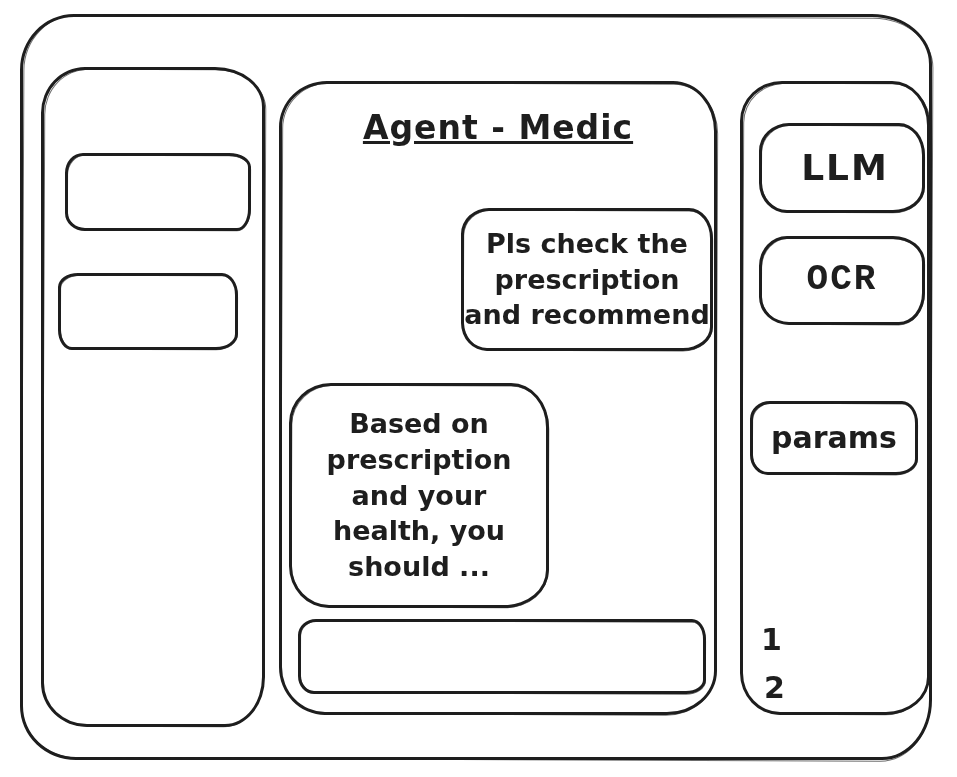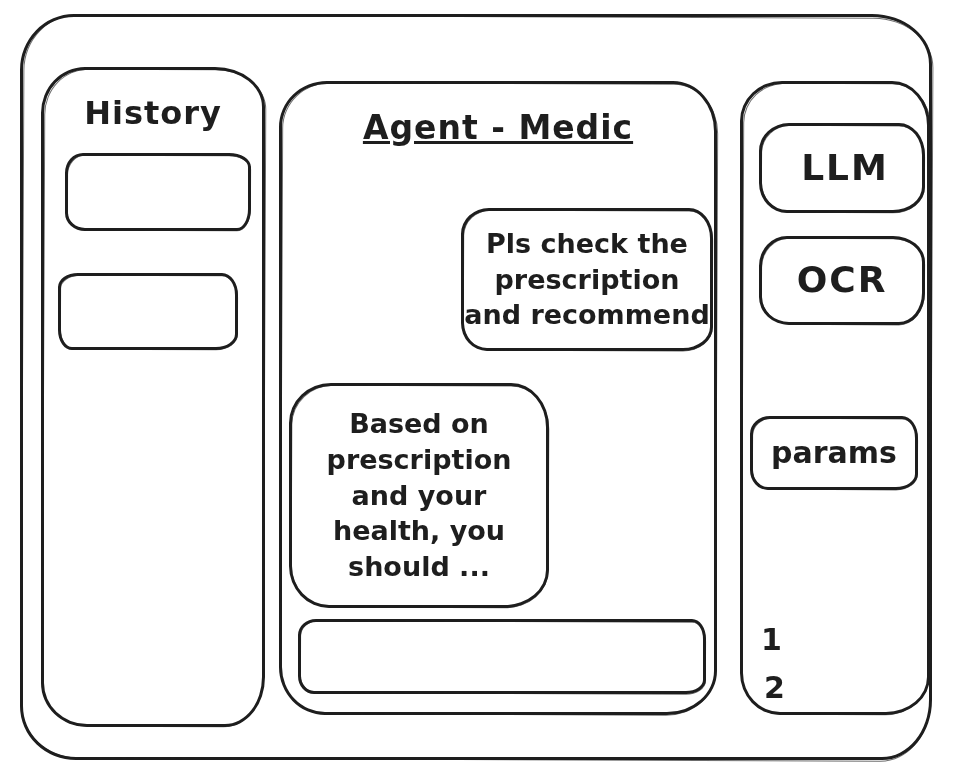--- a/index.html
+++ b/index.html
@@ -115,24 +115,24 @@
     pointer-events:none;
   }
   .btn-llm{
     left:16px;top:39px;width:166px;height:90px;
     border-radius:30px 26px 32px 28px / 28px 32px 26px 30px;
     font-size:36px;letter-spacing:2px;padding-left:6px;
   }
   .btn-ocr{
     left:16px;top:152px;width:166px;height:89px;
     border-radius:28px 32px 26px 30px / 30px 26px 32px 28px;
-    font-size:36px;letter-spacing:2px;
+    font-size:36px;letter-spacing:2px;font-family:Liberation Mono, monospace;
   }
   .btn-params{
-    left:7px;top:332px;width:168px;height:74px;
+    left:7px;top:317px;width:168px;height:74px;
     border-radius:20px 16px 22px 18px / 18px 22px 16px 20px;
     font-size:30px;
   }
   .btn-doc{
     left:11px;top:430px;width:168px;height:118px;
     border-radius:32px 28px 34px 30px / 30px 34px 28px 32px;
     font-size:31px;
   }
   .marker{
     position:absolute;
@@ -142,21 +142,20 @@
   .marker-1{left:18px;top:538px;}
   .marker-2{left:21px;top:586px;}
 </style>
 </head>
 <body>
 
 <div class="stage">
   <div class="frame sketch">
 
     <aside class="history-panel sketch">
-      <div class="panel-title">History</div>
       <div class="history-item item-1 sketch"></div>
       <div class="history-item item-2 sketch"></div>
     </aside>
 
     <main class="chat-panel sketch">
       <div class="chat-title">Agent - Medic</div>
 
       <div class="bubble user-bubble sketch">
         <span>Pls check the
 prescription

